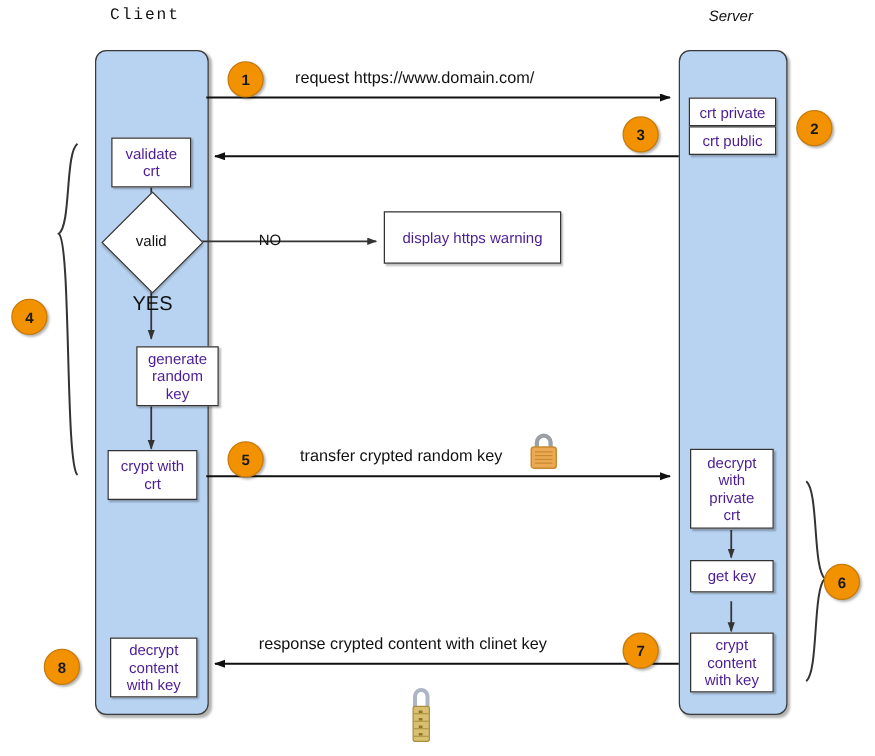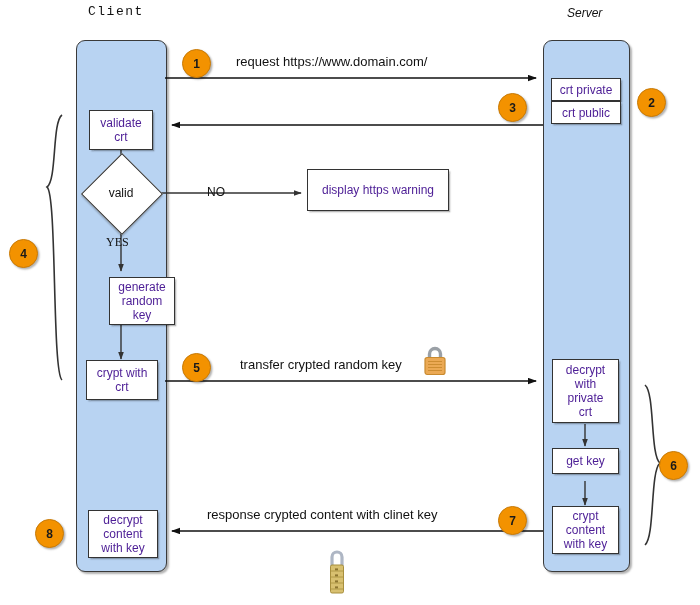--- a/index.html
+++ b/index.html
@@ -88,21 +88,21 @@
   <div class="node" style="left:89px;top:110px;width:64px;height:40px;">
     <span style="white-space:pre-line">validate
 crt</span>
   </div>
 
   <div class="diamond" style="left:93px;top:165px;width:56px;height:56px;">
     <div class="dshape"></div>
     <div class="dlabel">valid</div>
   </div>
 
-  <div class="msg" style="left:106px;top:235px;font-size:12px;font-family:Liberation Serif, serif;">YES</div>
+  <div class="msg" style="left:106px;top:235px;font-size:16px;">YES</div>
 
   <div class="node" style="left:89px;top:277px;width:66px;height:48px;margin-left:20px;">
     <span style="white-space:pre-line">generate
 random
 key</span>
   </div>
 
   <div class="node" style="left:86px;top:360px;width:72px;height:40px;">
     <span style="white-space:pre-line">crypt with
 crt</span>

